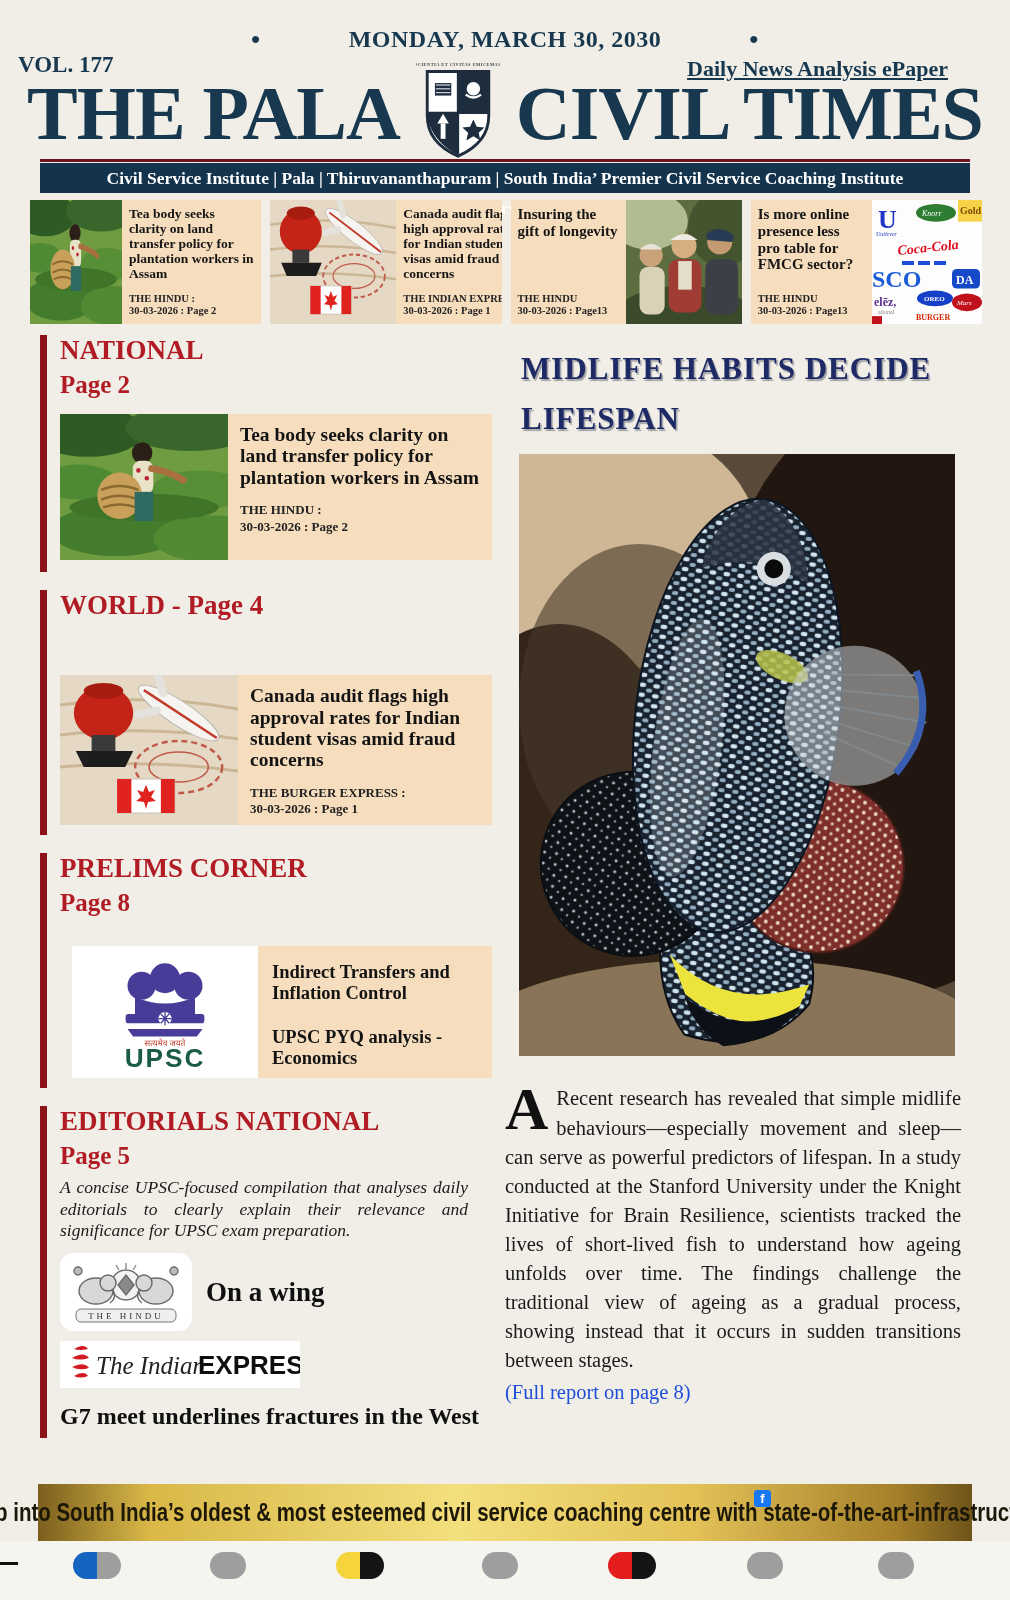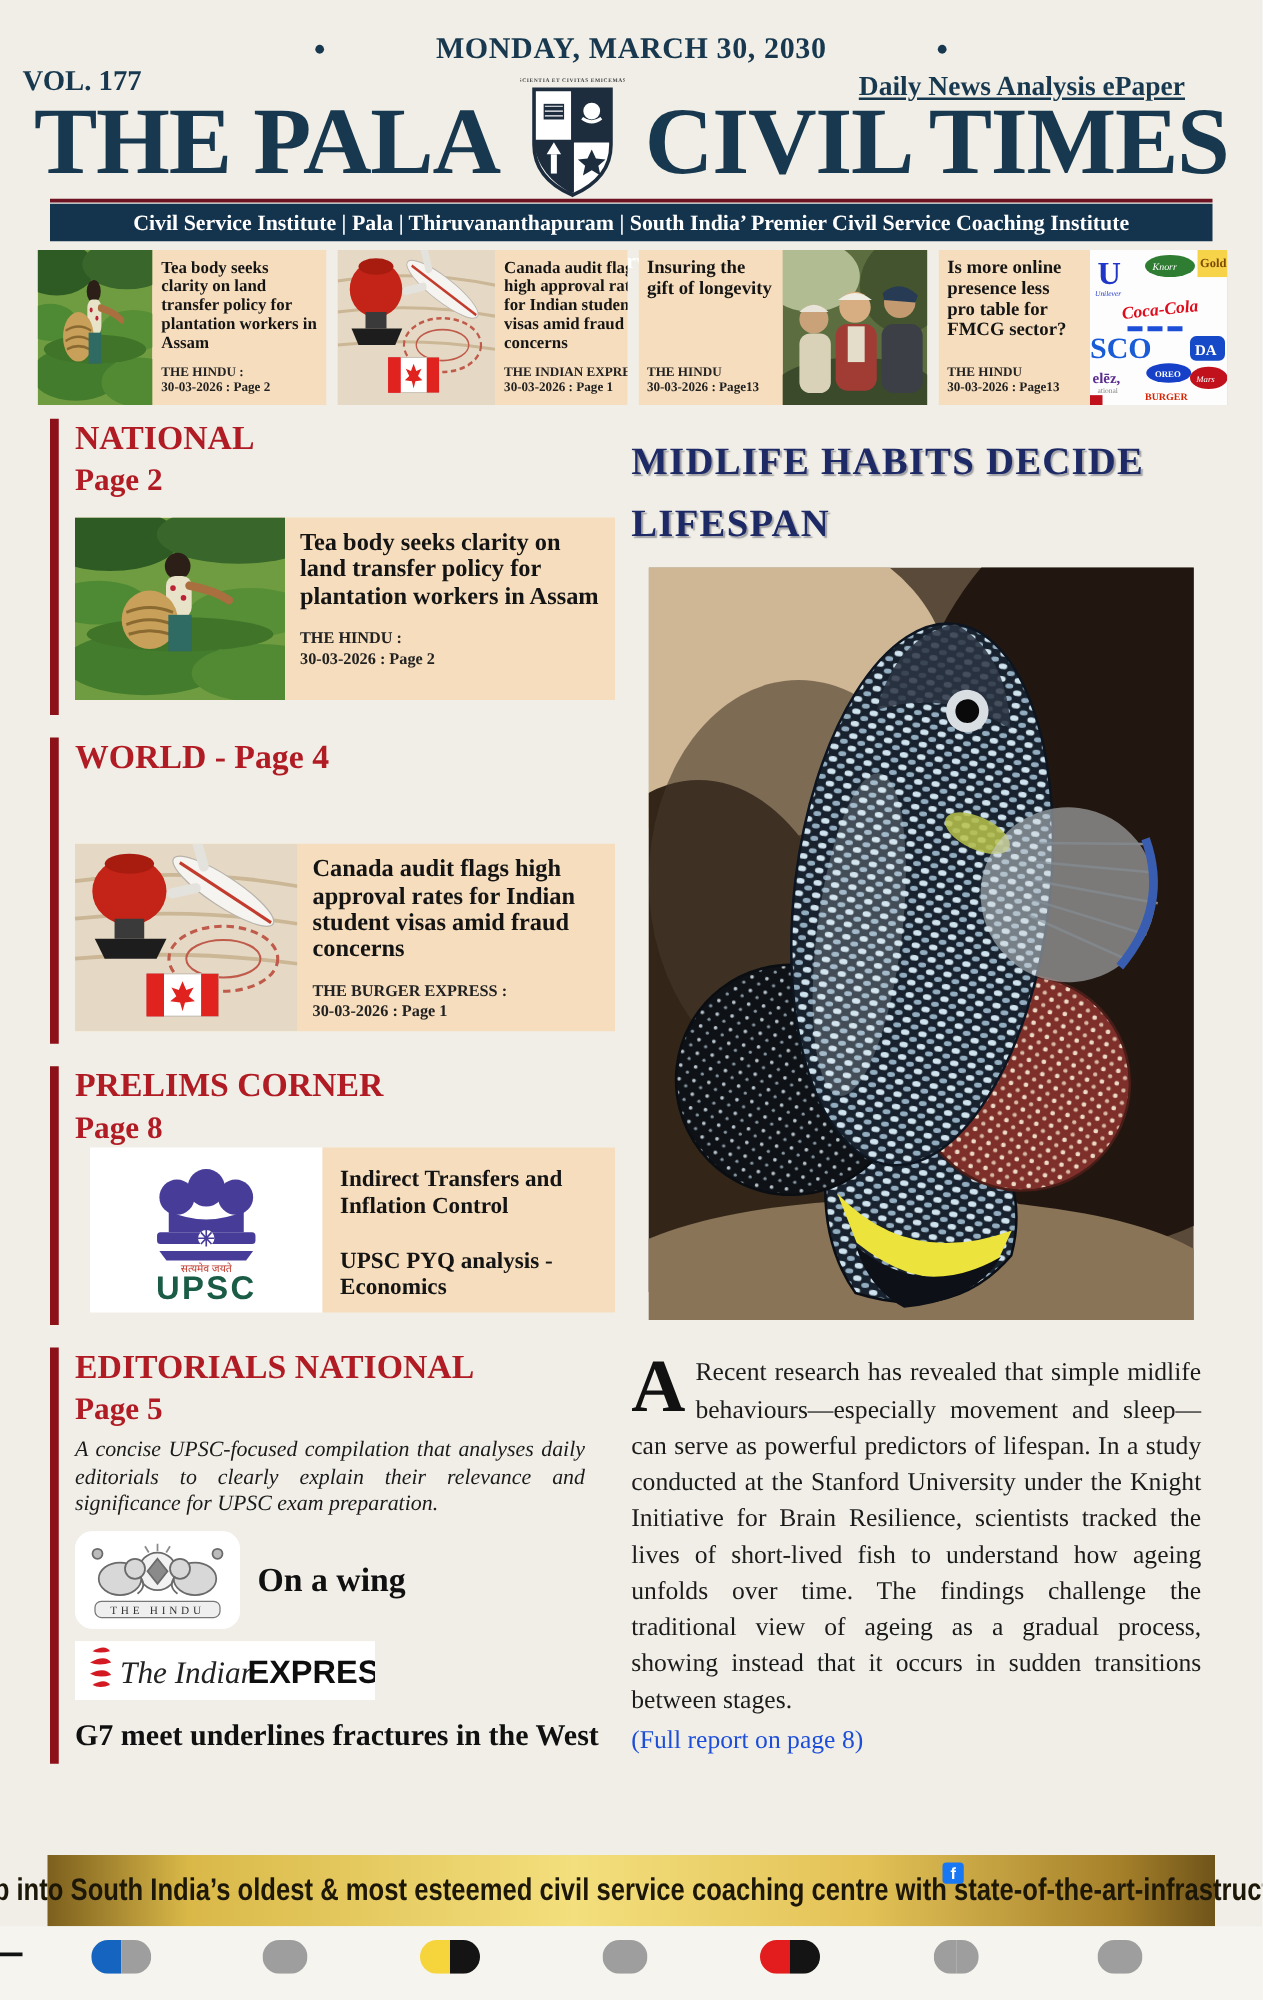--- a/index.html
+++ b/index.html
@@ -34,37 +34,37 @@
   .leftcol{position:absolute;top:335px;left:40px;width:452px;}
   .section{border-left:7px solid #8d1118;padding-left:13px;margin-bottom:18px;}
   .sec-title{color:#b01b24;font-weight:bold;font-size:27px;line-height:1.15;}
   .sec-page{color:#b01b24;font-weight:bold;font-size:25px;line-height:1.2;margin-top:4px;}
   .story-card{display:flex;margin-top:14px;background:#f6ddbd;}
   .story-card .img{flex:0 0 aupx;}
   .story-card .txt{flex:1;padding:10px 12px;display:flex;flex-direction:column;}
   .story-card h3{margin:0;font-size:19.5px;line-height:1.1;font-weight:bold;color:#141414;}
   .story-card .src{margin-top:14px;font-size:13px;font-weight:bold;color:#222;line-height:1.25;}
   .world-gap{height:40px;}
-  .prelims-card{display:flex;margin-top:0;padding-left:12px;}
+  .prelims-card{display:flex;margin-top:28px;padding-left:12px;}
   .prelims-logo{flex:0 0 186px;background:#fff;display:flex;align-items:center;justify-content:center;}
   .prelims-txt{flex:1;background:#f6ddbd;padding:16px 14px;}
   .prelims-txt .l1,.prelims-txt .l2{font-weight:bold;font-size:18.5px;line-height:1.15;color:#141414;}
   .prelims-txt .l2{margin-top:22px;}
   .edit-desc{font-style:italic;font-size:17.5px;line-height:1.22;text-align:justify;
              color:#1a1a1a;margin-top:6px;width:408px;}
   .edit-row{display:flex;align-items:center;gap:14px;margin-top:12px;}
   .hindu-box{width:132px;height:78px;background:#fff;border-radius:14px;flex:0 0 auto;}
   .edit-head{font-weight:bold;font-size:27px;color:#101010;}
   .ie-box{width:240px;height:47px;background:#fff;margin-top:10px;}
   .g7-head{font-weight:bold;font-size:24px;line-height:1.4;color:#101010;margin-top:8px;width:420px;}
 
   
   .rightcol{position:absolute;top:344px;left:505px;width:456px;}
   .feat-head{color:#1d2a66;font-weight:bold;font-size:31px;letter-spacing:1px;line-height:1.62;
-             text-shadow:1.5px 1.5px 1px rgba(40,40,60,.4);}
+             text-shadow:1.5px 1.5px 1px rgba(40,40,60,.4);margin-left:16px;}
   .fish{margin-top:10px;margin-left:14px;width:436px;height:602px;display:block;}
   .article{margin-top:28px;font-size:20.5px;line-height:1.42;text-align:justify;color:#1b1b1b;}
   .dropcap{float:left;font-size:60px;line-height:46px;font-weight:bold;margin:2px 8px 0 0;color:#111;}
   .footnote{font-size:20.5px;color:#1d4ed8;margin-top:2px;}
 
   
   .gold-banner{position:absolute;top:1484px;left:38px;right:38px;height:57px;
       background:linear-gradient(90deg,#7c5f1d 0%,#d9b848 12%,#f3df7d 45%,#e3c257 70%,#a5802a 92%,#6f541a 100%);
       display:flex;align-items:center;justify-content:center;}
   .gold-banner .txt{font-family:"Liberation Sans",sans-serif;font-weight:bold;font-size:25px;

